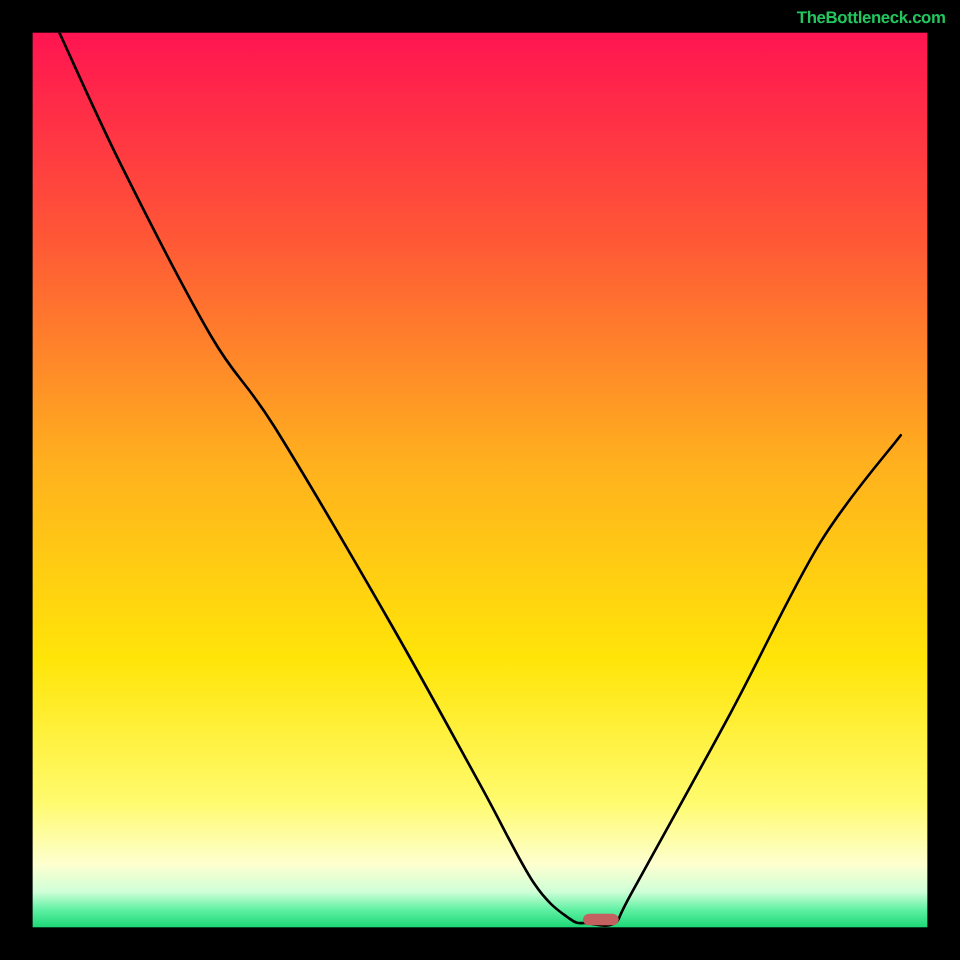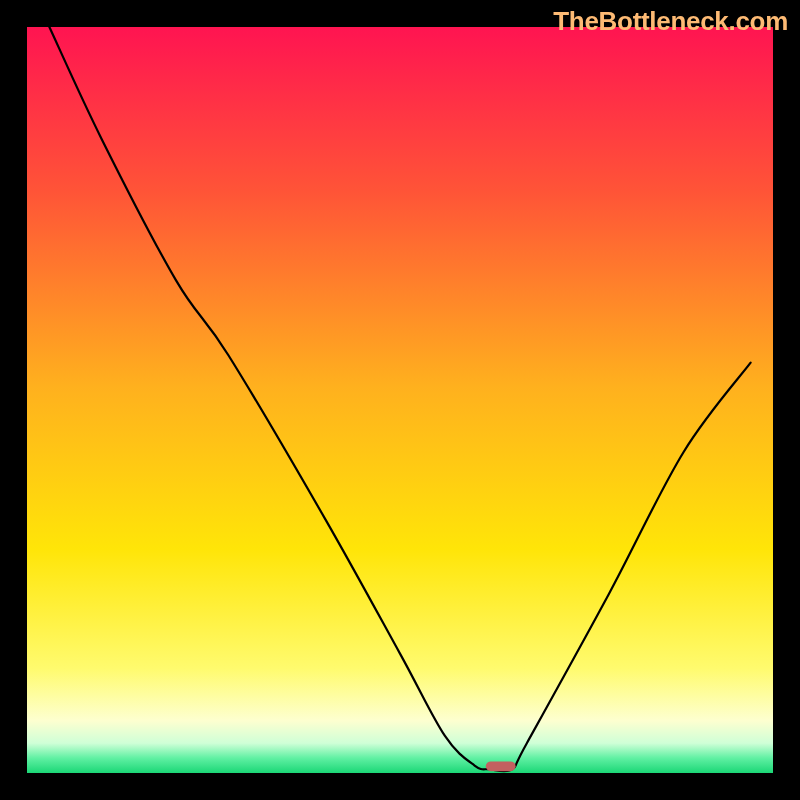--- a/index.html
+++ b/index.html
@@ -14,23 +14,23 @@
     position: relative;
     width: 800px;
     height: 800px;
     background: #000;
   }
   .watermark {
     position: absolute;
     top: 6px;
     right: 12px;
     font-family: Arial, Helvetica, sans-serif;
-    font-size: 26px;
+    font-size: 14px;
     font-weight: 600;
-    color: #fdba74;
+    color: #22c55e;
     letter-spacing: -0.3px;
     z-index: 10;
   }
   svg.plot {
     position: absolute;
     left: 27px;
     top: 27px;
     width: 746px;
     height: 746px;
     display: block;

